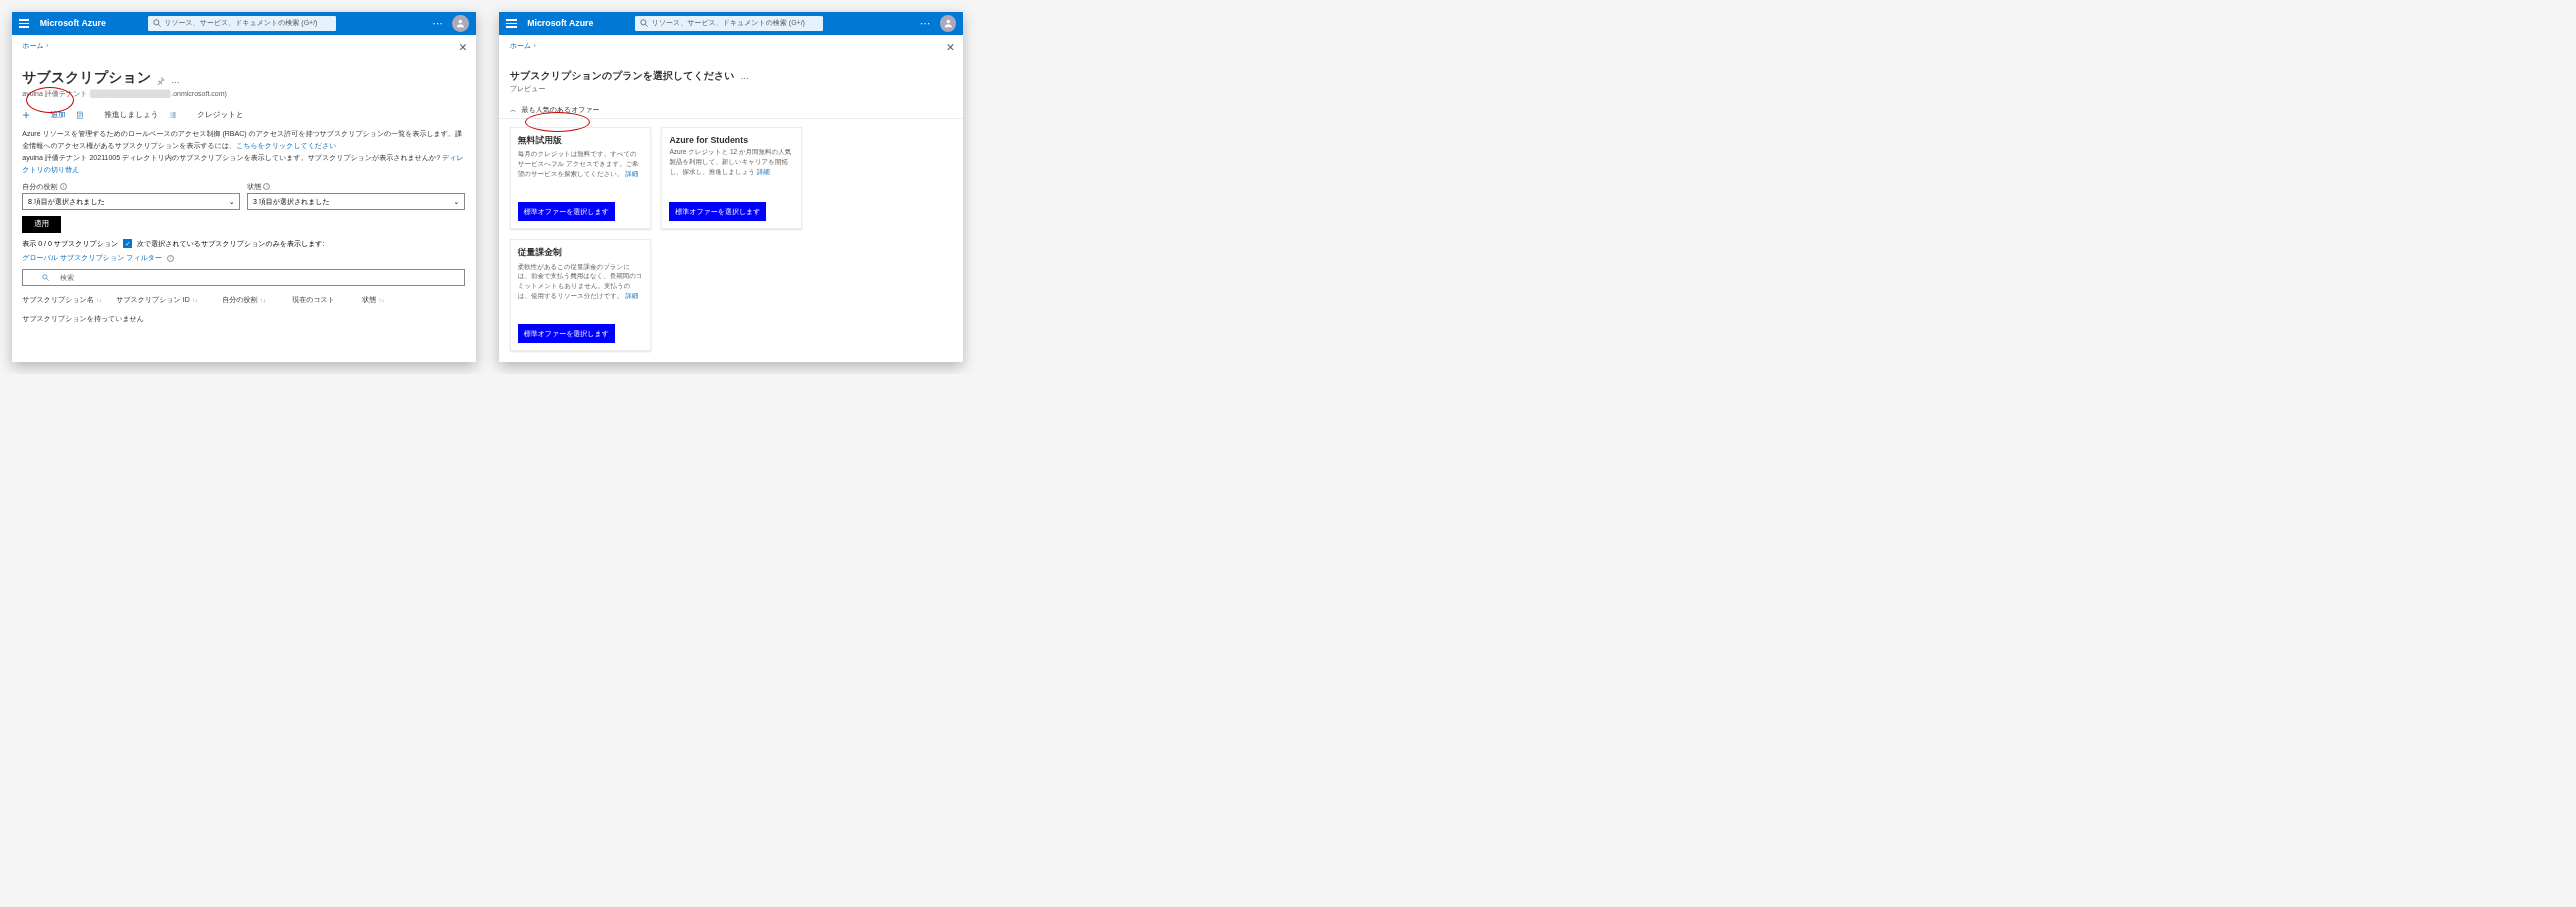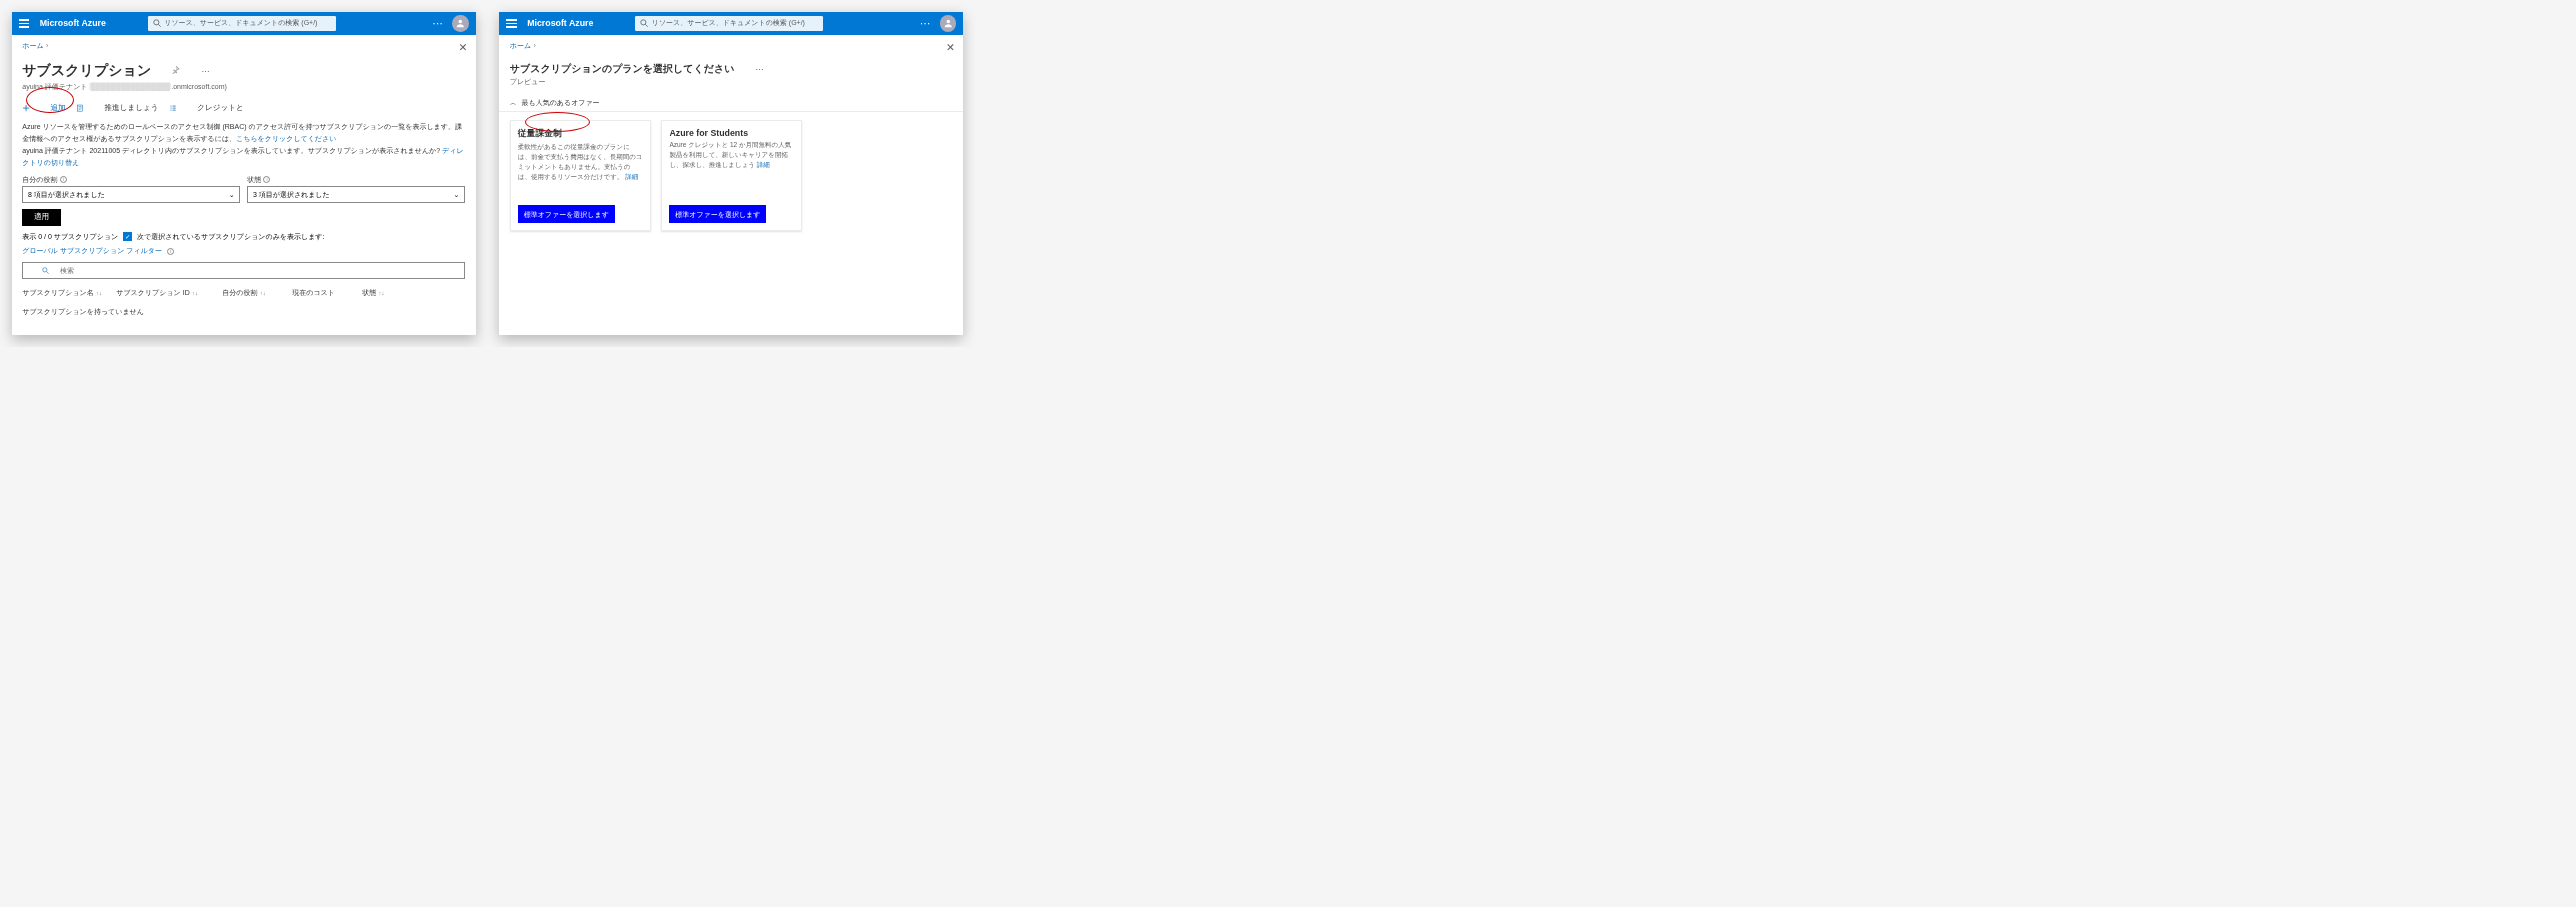--- a/index.html
+++ b/index.html
@@ -37,21 +37,21 @@
     gap:3.5px;
   }
   .searchbox svg { width:8.2px; height:8.2px; }
   .topbar-right { margin-left:auto; display:flex; align-items:center; gap:8.2px; }
   .dots { color:#fff; font-size:10.6px; letter-spacing:1.2px; cursor:pointer;}
   .avatar { width:16.4px; height:16.4px; border-radius:50%; background:#aab; display:flex; align-items:center; justify-content:center;}
   .avatar svg{width:10.6px;height:10.6px;fill:#fff;}
   .content { padding: 5.9px 10.6px 11.7px 10.6px; position:relative; }
   .breadcrumb { font-size:7px; color:#0067b8; }
   .breadcrumb .sep { color:#888; margin:0 2.3px;}
-  .page-title-row { display:flex; align-items:center; gap:21px; margin-top:11px;}
+  .page-title-row { display:flex; align-items:flex-end; gap:6px; margin-top:18px;}
   .page-title { font-size:14px; font-weight:600; color:#323130;}
   .pin-icon, .more-icon { color:#605e5c; cursor:pointer; font-size:8.2px;}
   .close-x { position:absolute; top:5.9px; right:8.2px; font-size:10.6px; color:#605e5c; cursor:pointer;}
   .tenant-line { font-size:7px; color:#605e5c; margin-top:2.3px;}
   .tenant-line .blur { color:#ddd; background:#eee; border-radius:1.2px; padding:0 1.2px; filter:blur(0.6px);}
   .toolbar { display:flex; align-items:center; gap:10.6px; margin-top:10.6px; font-size:7.6px; }
   .tb-item { display:flex; align-items:center; gap:20px; color:#323130; cursor:pointer;}
   .tb-item.link { color:#0067b8; }
   .tb-item svg{width:8.2px;height:8.2px;}
   .info-text { font-size:7px; color:#323130; margin-top:8.2px; line-height:1.7;}
@@ -264,28 +264,34 @@
     <span class="close-x">✕</span>
 
     <div class="collapse-row">
       <span>︿</span>
       <span>最も人気のあるオファー</span>
     </div>
     <div class="hr"></div>
 
     <div class="offer-grid">
       <div class="offer-card" style="min-height:88px;">
-        <div class="offer-title">従量課金制</div>
-        <div class="offer-desc"><span>柔軟性があるこの従量課金のプランには、前金で支払う費用はなく、長期間のコミットメントもありません。支払うのは、使用するリソース分だけです。</span> <a>詳細</a></div>
+        <div class="offer-title">無料試用版</div>
+        <div class="offer-desc"><span>毎月のクレジットは無料です。すべてのサービスへフル アクセスできます。ご希望のサービスを探索してください。</span> <a>詳細</a></div>
         <div class="offer-spacer"></div>
         <button class="offer-btn">標準オファーを選択します</button>
       </div>
       <div class="offer-card" style="min-height:88px;">
         <div class="offer-title">Azure for Students</div>
         <div class="offer-desc"><span>Azure クレジットと 12 か月間無料の人気製品を利用して、新しいキャリアを開拓し、探求し、推進しましょう</span> <a>詳細</a></div>
         <div class="offer-spacer"></div>
         <button class="offer-btn">標準オファーを選択します</button>
       </div>
+      <div class="offer-card" style="min-height:88px;">
+        <div class="offer-title">従量課金制</div>
+        <div class="offer-desc"><span>柔軟性があるこの従量課金のプランには、前金で支払う費用はなく、長期間のコミットメントもありません。支払うのは、使用するリソース分だけです。</span> <a>詳細</a></div>
+        <div class="offer-spacer"></div>
+        <button class="offer-btn">標準オファーを選択します</button>
+      </div>
     </div>
   </div>
   <div class="circle-annot" style="width:65px;height:20px;left:26px;top:100px;"></div>
 </div>
 
 
 </body></html>

